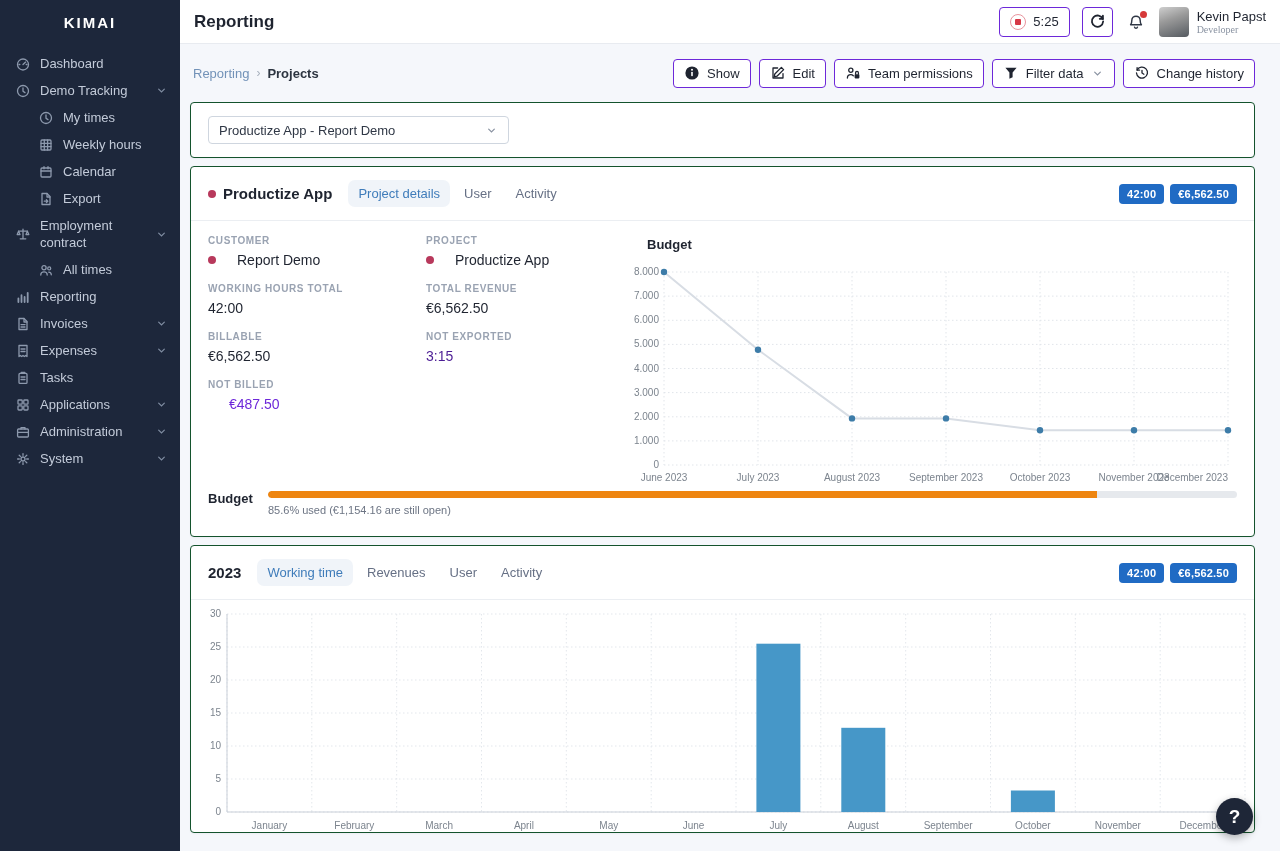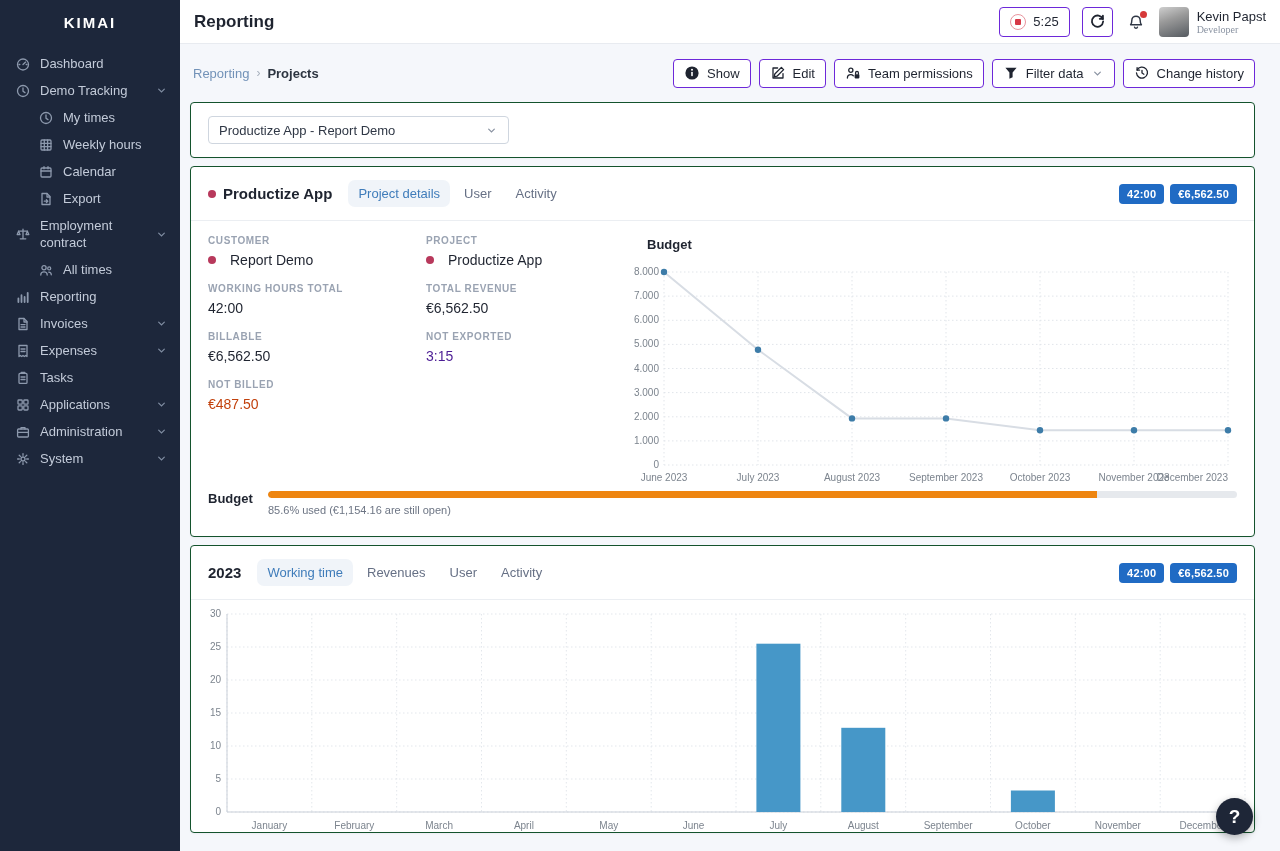--- a/index.html
+++ b/index.html
@@ -54,21 +54,21 @@
   .tabs { display: flex; gap: 4px; }
   .tab { font-size: 13px; color: #667085; padding: 6px 10px; border-radius: 4px; cursor: pointer; white-space: nowrap; }
   .tab.active { background: #f0f4f9; color: #3f7cba; border-radius: 7px; }
   .badges { margin-left: auto; display: flex; gap: 6px; }
   .badge { color: #fff; font-size: 11px; font-weight: 700; padding: 4px 8px; border-radius: 4px; letter-spacing: .2px; }
 
   .section-body { display: flex; gap: 14px; padding: 14px 8px 0 17px; }
   .details-col { width: 412px; flex-shrink: 0; display: grid; grid-template-columns: 218px 1fr; align-content: start; }
   .detail { margin-bottom: 15px; }
   .detail-label { font-size: 10px; letter-spacing: .6px; color: #9aa3b2; font-weight: 700; text-transform: uppercase; margin-bottom: 6px; }
-  .detail-value { font-size: 14px; color: #1f2430; display: flex; align-items: center; gap: 14px; }
+  .detail-value { font-size: 14px; color: #1f2430; display: flex; align-items: center; gap: 21px; }
   .vdot { width: 8px; height: 8px; border-radius: 50%; display: inline-block; }
   .chart-block { flex: 1; min-width: 0; }
   .chart-title { font-size: 13px; font-weight: 700; margin: 2px 0 8px 13px; }
 
   .budget-row { display: flex; gap: 16px; padding: 4px 17px 20px; }
   .budget-label { font-size: 13px; font-weight: 700; width: 44px; flex-shrink: 0; }
   .budget-bar-wrap { flex: 1; }
   .budget-bar-head { display: flex; justify-content: space-between; font-size: 13px; margin-bottom: 6px; }
   .budget-track { height: 7px; background: #e6e9ed; border-radius: 4px; overflow: hidden; }
   .budget-fill { height: 100%; border-radius: 4px 0 0 4px; }
@@ -418,21 +418,21 @@
                 </div>
               </div>
               <div class="detail">
                 <div class="detail-label">Not exported</div>
                 <div class="detail-value" style="color: #4c1d95; cursor: pointer;">
                   <span>3:15</span>
                 </div>
               </div>
               <div class="detail">
                 <div class="detail-label">Not billed</div>
-                <div class="detail-value" style="color: #c2410c; cursor: pointer;">
+                <div class="detail-value" style="color: #6d28d9; cursor: pointer; margin-left: 21px;">
                   <span>€487.50</span>
                 </div>
               </div>
             </div>
           <div class="chart-block">
             <div class="chart-title">Budget</div>
             <div id="budget-chart">
                 <svg width="600" height="227" viewBox="0 0 600 227" style="overflow:visible;display:block">
                   <line x1="30" y1="205.0" x2="594" y2="205.0" stroke="#e1e5ea" stroke-dasharray="1.5,2.5"></line>
                   <text x="25" y="208" text-anchor="end" font-size="10" fill="#7c848e">0</text>

